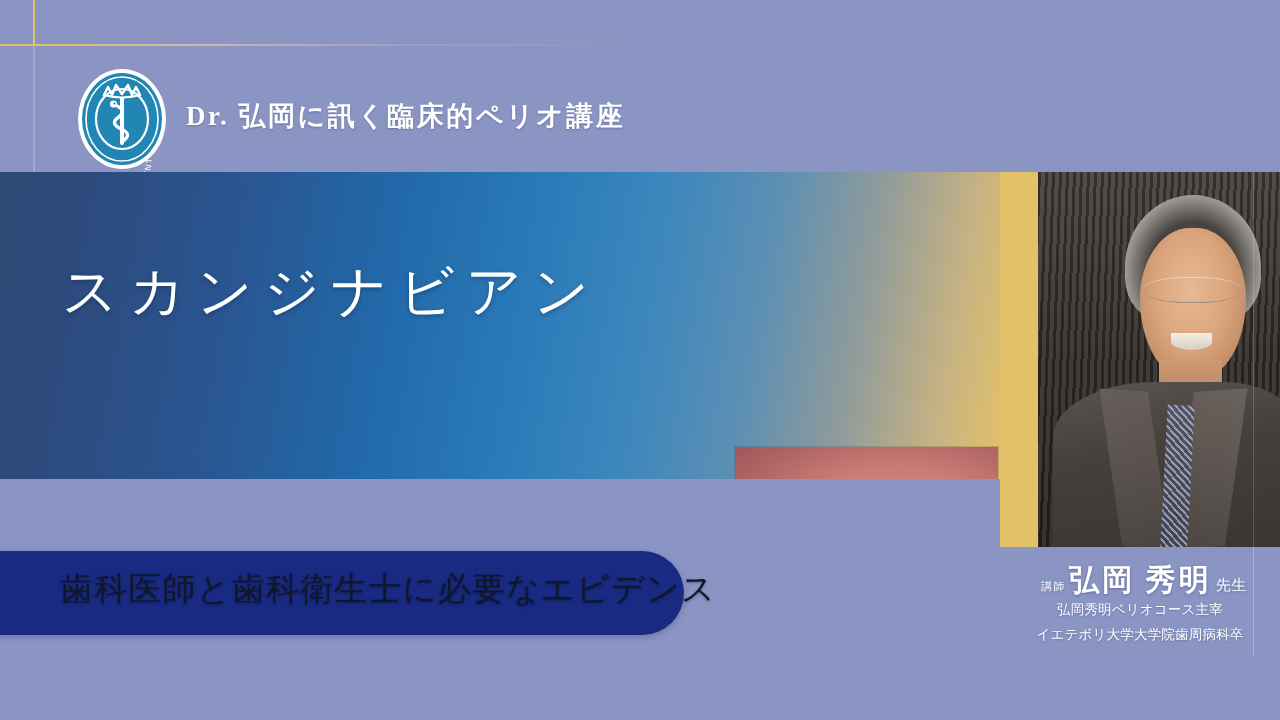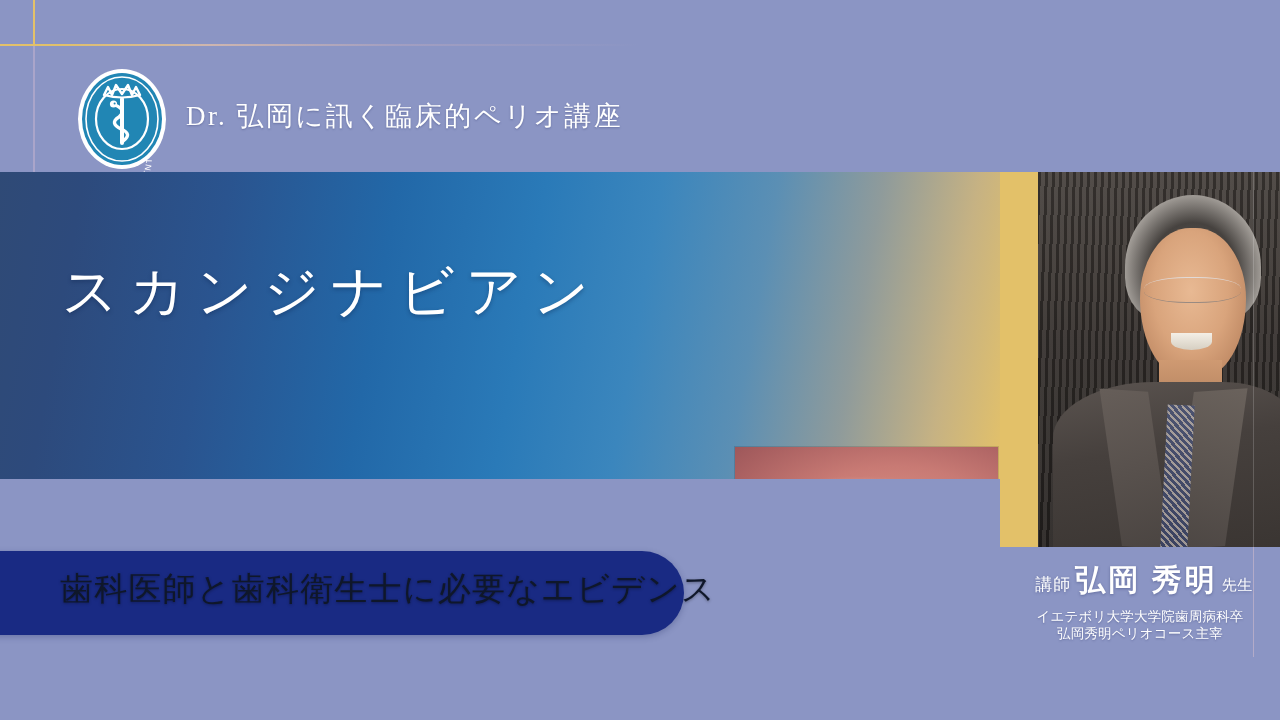--- a/index.html
+++ b/index.html
@@ -30,21 +30,21 @@
   }
 
   
   .logo{
     position:absolute; left:68px; top:65px; width:108px; height:108px;
   }
   .logo svg{display:block;}
 
   .header-title{
     position:absolute; left:186px; top:98px;
-    font-size:27px; font-weight:400; color:#ffffff;
+    font-size:27px; font-weight:700; color:#ffffff;
     letter-spacing:2.5px; white-space:nowrap;
     text-shadow:0 1px 2px rgba(40,50,100,.35);
   }
 
   
   .main-panel{
     position:absolute; left:0; top:172px; width:1000px; height:307px;
     background:linear-gradient(100deg,
        #2f4a76 0%,
        #2d4a7c 8%,
@@ -196,21 +196,21 @@
   }
 
   .speaker{
     position:absolute; left:1000px; top:565px; width:280px;
     text-align:center; color:#ffffff;
   }
   .sp-name-row{
     white-space:nowrap; line-height:30px;
     text-shadow:0 1px 3px rgba(40,50,100,.4);
   }
-  .sp-role{ font-size:17px; letter-spacing:1px;margin-left:8px; }
+  .sp-role{ font-size:11px; letter-spacing:1px;margin-left:8px; }
   .sp-name{ font-size:30px; letter-spacing:3px; font-weight:700; padding:0 4px; }
   .sp-hon{ font-size:15px; letter-spacing:.5px;text-align:right; }
   .sp-cred{
     margin-top:8px; font-size:13.5px; line-height:17px;
     letter-spacing:.2px; white-space:nowrap;
     text-shadow:0 1px 2px rgba(40,50,100,.35);
   }
   .bottom-edge{
     position:absolute; right:26px; top:0; width:1px; height:110px;
     background:rgba(214,190,205,.55);
@@ -304,15 +304,15 @@
   <div class="bottom-edge"></div>
 </div>
 
 <div class="pill"></div>
 <div class="pill-label">歯科医師と歯科衛生士に必要なエビデンス</div>
 
 <div class="speaker">
   <div class="sp-name-row">
     <span class="sp-role">講師</span><span class="sp-name">弘岡 秀明</span><span class="sp-hon">先生</span>
   </div>
+  <div class="sp-cred" style="margin-top:0;">弘岡秀明ペリオコース主宰</div>
   <div class="sp-cred">イエテボリ大学大学院歯周病科卒</div>
-  <div class="sp-cred" style="margin-top:0;">弘岡秀明ペリオコース主宰</div>
 </div>
 
 </body></html>

